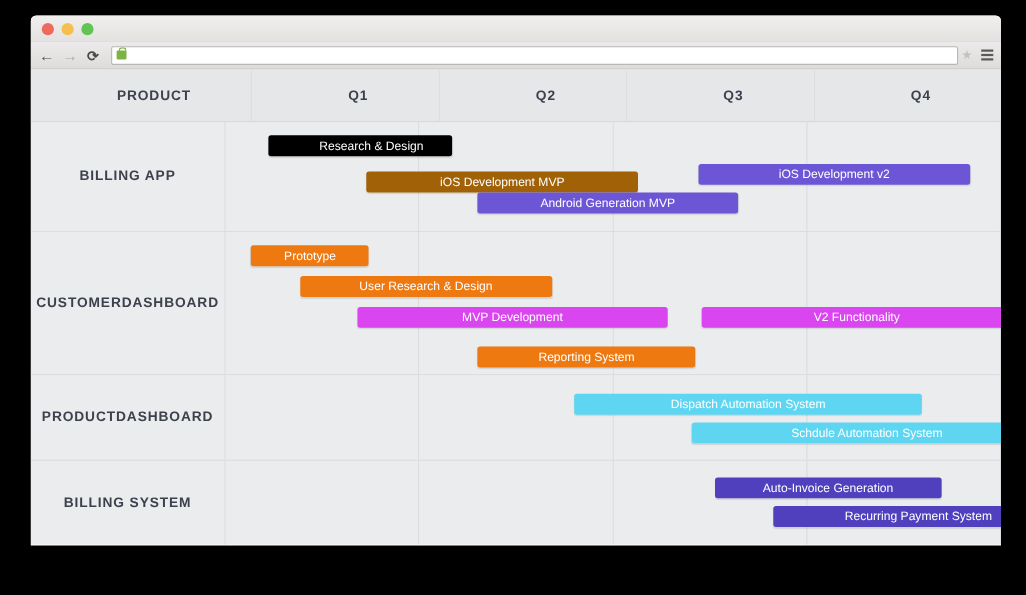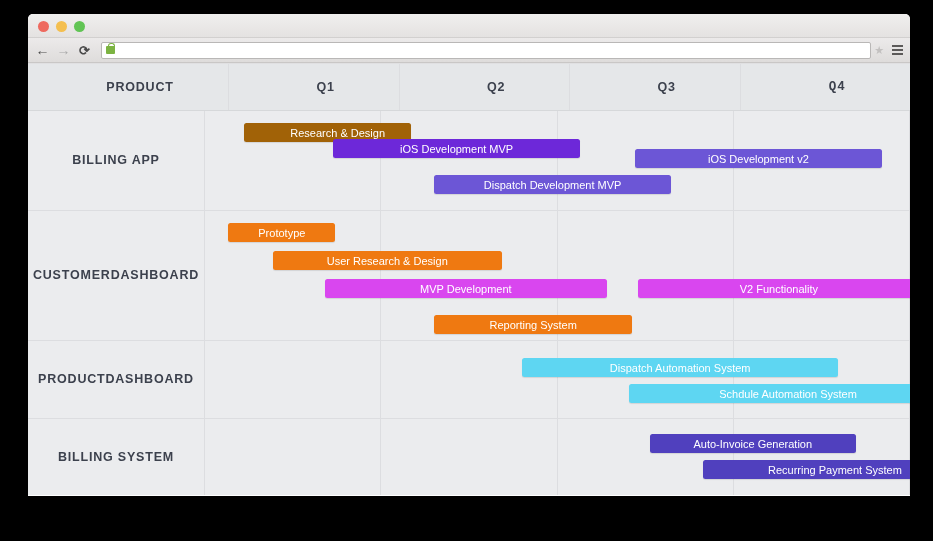--- a/index.html
+++ b/index.html
@@ -152,21 +152,21 @@
     font-weight: bold;
     letter-spacing: 0.8px;
     color: #3c414d;
     line-height: 1.45;
     border-right: 1px solid #dcdde0;
   }
   .qcell {
     flex: 1 1 0;
     border-right: 1px solid #dcdde0;
   }
-  .qcell:last-child { border-right: none; font-family: Liberation Mono, monospace; }
+  .qcell:last-child { border-right: none; }
 
   .track {
     position: absolute;
     left: 177px; top: 0; right: 0; bottom: 0;
     pointer-events: none;
   }
   .bar {
     position: absolute;
     height: 19px;
     border-radius: 2.5px;
@@ -230,24 +230,24 @@
 
     <div class="row" id="row-mobile">
       <div class="label-cell">
           <span>BILLING APP</span>
         </div>
       <div class="qcell"></div>
       <div class="qcell"></div>
       <div class="qcell"></div>
       <div class="qcell"></div>
       <div class="track">
-          <div class="bar" style="left: 5.6%; width: 23.6%; top: 12px; background: #a16207; padding-left: 20px;">Research &amp; Design</div>
-          <div class="bar" style="left: 18.2%; width: 35%; top: 28px; background: #6d28d9;">iOS Development MVP</div>
+          <div class="bar" style="left: 5.6%; width: 23.6%; top: 12px; background: #000000; padding-left: 20px;">Research &amp; Design</div>
+          <div class="bar" style="left: 18.2%; width: 35%; top: 45px; background: #a16207;">iOS Development MVP</div>
           <div class="bar" style="left: 61%; width: 35%; top: 38px; background: rgb(108, 86, 214);">iOS Development v2</div>
-          <div class="bar" style="left: 32.5%; width: 33.6%; top: 64px; background: rgb(108, 86, 214);">Dispatch Development MVP</div>
+          <div class="bar" style="left: 32.5%; width: 33.6%; top: 64px; background: rgb(108, 86, 214);">Android Generation MVP</div>
         </div>
     </div>
 
     <div class="row" id="row-dashboard">
       <div class="label-cell">
           <span>CUSTOMER</span>
           <br>
           <span>DASHBOARD</span>
         </div>
       <div class="qcell"></div>

